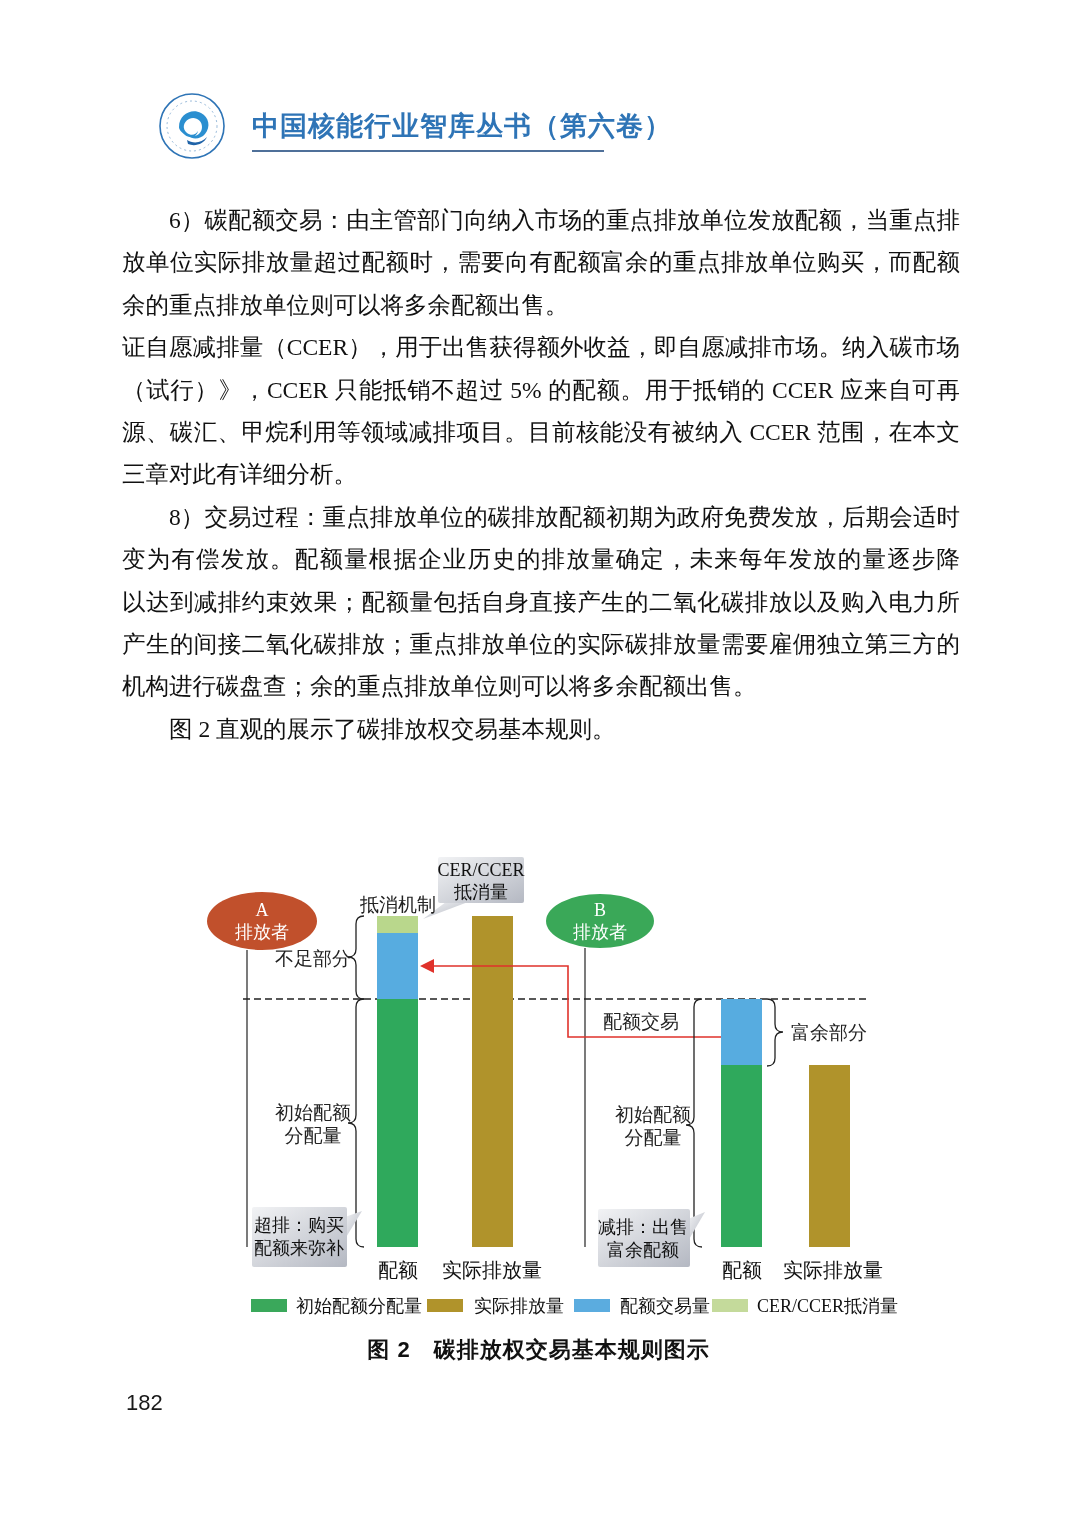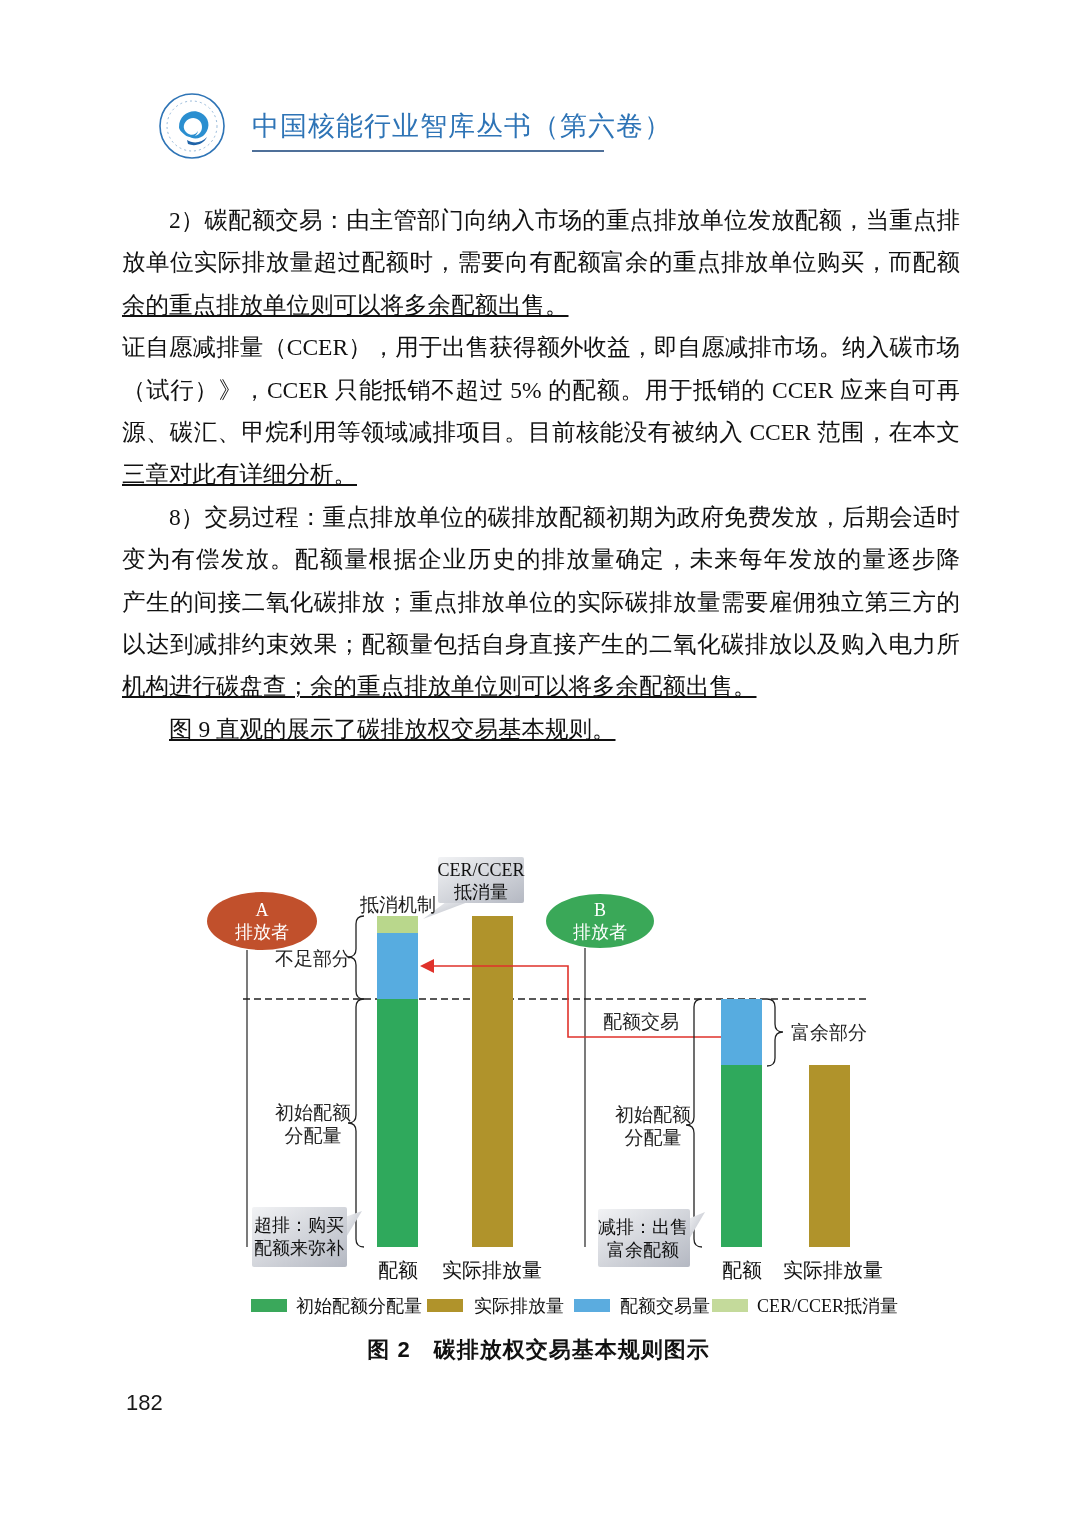--- a/index.html
+++ b/index.html
@@ -1,28 +1,28 @@
 <!DOCTYPE html>
 <html><head>
 <meta charset="utf-8">
 <style>
   html,body{margin:0;padding:0;background:#ffffff;}
   #page{position:relative;width:1077px;height:1531px;background:#ffffff;overflow:hidden;
         font-family:"Liberation Serif","DejaVu Serif",serif;color:#1a1a1a;}
   
   #header-title{position:absolute;left:252px;top:108px;font-family:"Liberation Sans","DejaVu Sans",sans-serif;
-        font-weight:normal;font-size:27px;letter-spacing:1px;color:#2e74b6;}
+        font-weight:bold;font-size:27px;letter-spacing:1px;color:#2e74b6;}
   #header-rule{position:absolute;left:252px;top:150px;width:352px;height:2px;background:#4f7099;}
   #logo{position:absolute;left:157px;top:91px;}
   
   .textblock{position:absolute;left:122px;top:199px;width:838px;}
   .ln{height:42.4px;line-height:42.4px;font-size:23.5px;text-align:justify;text-align-last:justify;
       overflow:hidden;color:#111;}
   .ln.first{text-indent:2em;}
-  .ln.last{text-align-last:left;text-decoration:underline;}
+  .ln.last{text-align-last:left;}
   
   #figure-svg{position:absolute;left:180px;top:845px;}
   .figlabel{font-family:"Liberation Serif","DejaVu Serif",serif;font-size:19px;fill:#222;}
   .figlabel-sm{font-family:"Liberation Serif","DejaVu Serif",serif;font-size:18px;fill:#111;}
   .barlabel{font-family:"Liberation Serif","DejaVu Serif",serif;font-size:20px;fill:#111;}
   .elliptext{font-family:"Liberation Serif","DejaVu Serif",serif;font-size:18px;fill:#ffffff;}
   .legendtext{font-family:"Liberation Serif","DejaVu Serif",serif;font-size:18px;fill:#111;}
   .bracket{fill:none;stroke:#222;stroke-width:1.3;}
   
   #caption{position:absolute;left:0;top:1335px;width:1077px;text-align:center;
@@ -39,33 +39,33 @@
   <svg id="logo" width="70" height="70" viewBox="0 0 70 70">
     <circle cx="35" cy="35" r="32" fill="#ffffff" stroke="#2e74b6" stroke-width="1.6"></circle>
     <circle cx="35" cy="35" r="25" fill="#ffffff" stroke="#7fa8cf" stroke-width="0.8" stroke-dasharray="2 3"></circle>
     <path d="M22 36 C22 24 34 17 44 22 C52 26 54 36 48 43 C44 48 36 49 31 45 C38 47 45 43 45 36 C45 29 38 25 32 28 C26 31 25 38 30 42 C34 45 39 44 41 40 C40 46 33 48 28 44 C23 40 22 38 22 36 Z" fill="#2b8fd0"></path>
     <path d="M30 49 C36 53 45 52 50 46 C47 53 38 56 31 53 Z" fill="#1f63a8"></path>
   </svg>
   <div id="header-title">中国核能行业智库丛书（第六卷）</div>
   <div id="header-rule"></div>
 
   <div class="textblock">
-    <div class="ln first">2）碳配额交易：由主管部门向纳入市场的重点排放单位发放配额，当重点排</div>
+    <div class="ln first">6）碳配额交易：由主管部门向纳入市场的重点排放单位发放配额，当重点排</div>
     <div class="ln">放单位实际排放量超过配额时，需要向有配额富余的重点排放单位购买，而配额富</div>
     <div class="ln last">余的重点排放单位则可以将多余配额出售。</div>
     <div class="ln">证自愿减排量（CCER），用于出售获得额外收益，即自愿减排市场。纳入碳市场的</div>
     <div class="ln">（试行）》，CCER 只能抵销不超过 5% 的配额。用于抵销的 CCER 应来自可再生能</div>
     <div class="ln">源、碳汇、甲烷利用等领域减排项目。目前核能没有被纳入 CCER 范围，在本文第</div>
     <div class="ln last">三章对此有详细分析。</div>
     <div class="ln first">8）交易过程：重点排放单位的碳排放配额初期为政府免费发放，后期会适时</div>
     <div class="ln">变为有偿发放。配额量根据企业历史的排放量确定，未来每年发放的量逐步降低，</div>
+    <div class="ln">以达到减排约束效果；配额量包括自身直接产生的二氧化碳排放以及购入电力所</div>
     <div class="ln">产生的间接二氧化碳排放；重点排放单位的实际碳排放量需要雇佣独立第三方的</div>
-    <div class="ln">以达到减排约束效果；配额量包括自身直接产生的二氧化碳排放以及购入电力所</div>
     <div class="ln last">机构进行碳盘查；余的重点排放单位则可以将多余配额出售。</div>
-    <div class="ln first last">图 9 直观的展示了碳排放权交易基本规则。</div>
+    <div class="ln first last">图 2 直观的展示了碳排放权交易基本规则。</div>
   </div>
 
   <svg id="figure-svg" width="720" height="480" viewBox="180 845 720 480">
     <defs>
       <linearGradient id="gCall" x1="0" y1="0" x2="1" y2="1">
         <stop offset="0" stop-color="#f2f3f5"></stop>
         <stop offset="1" stop-color="#b4b8c2"></stop>
       </linearGradient>
     </defs>
 

